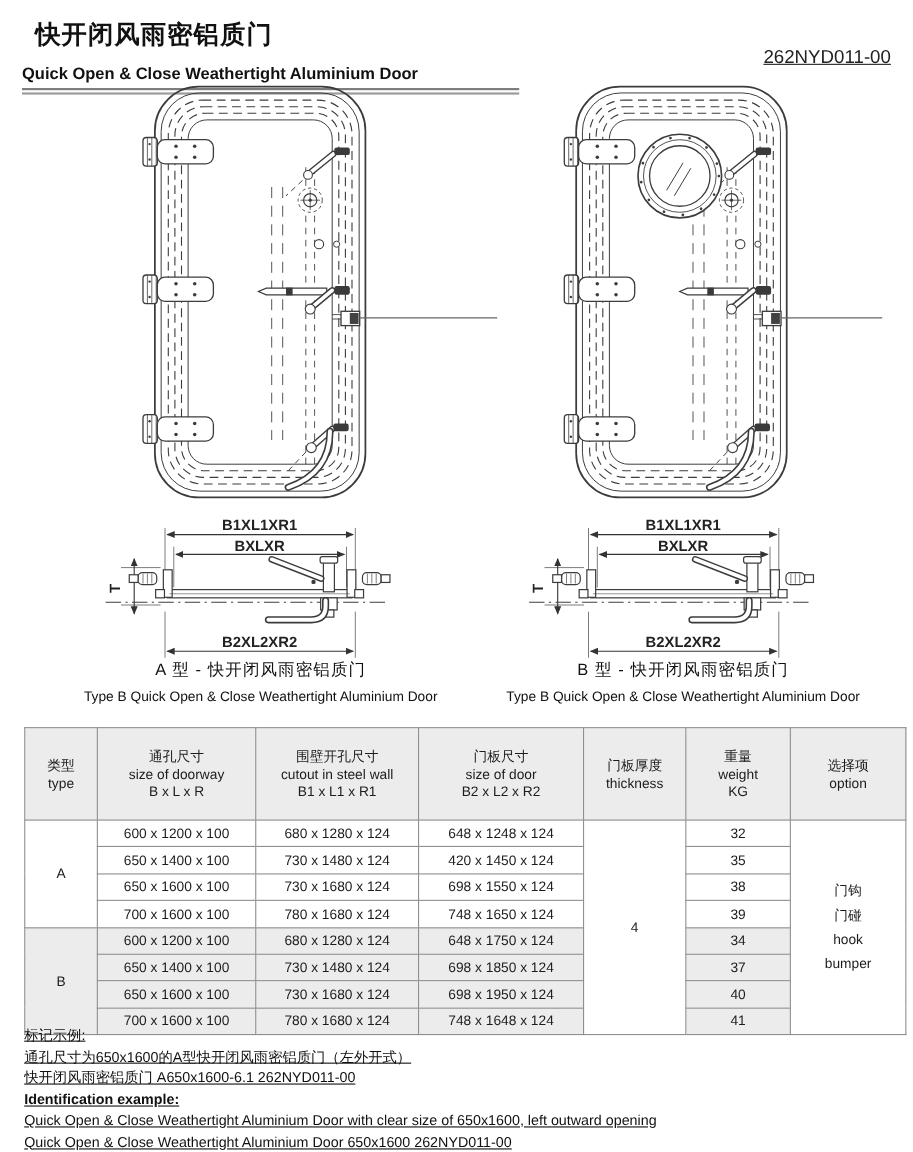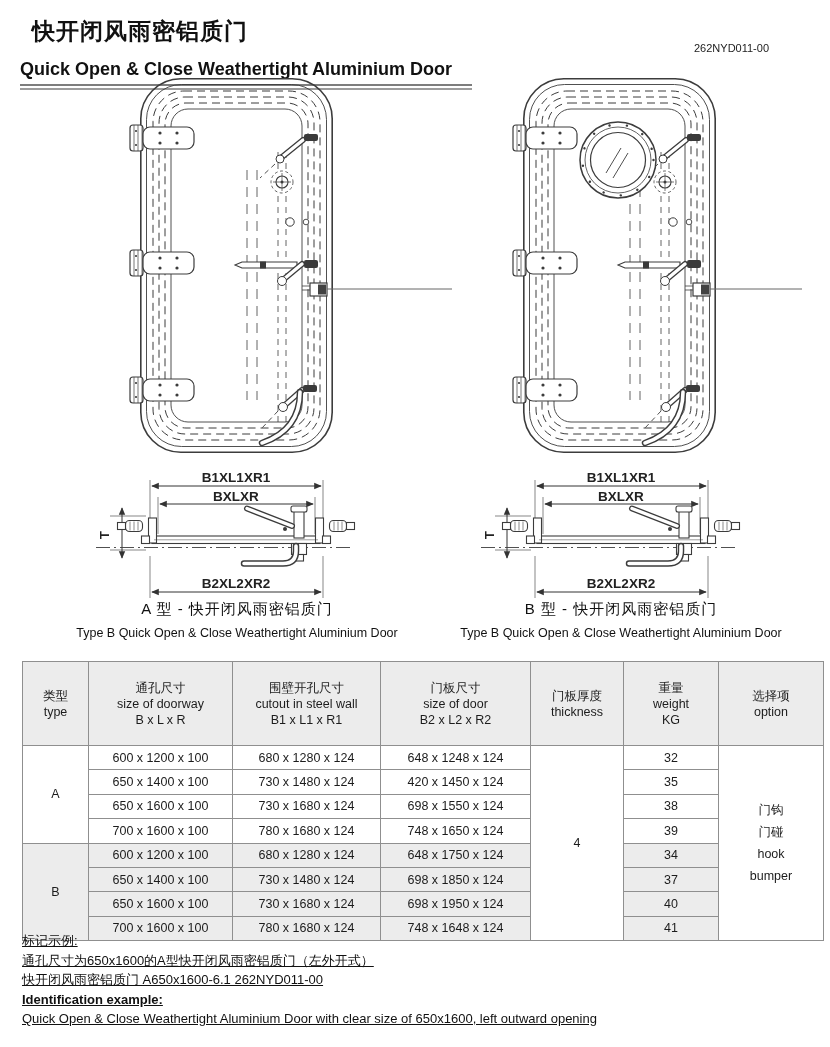--- a/index.html
+++ b/index.html
@@ -1,23 +1,23 @@
 <!DOCTYPE html>
 <html><head>
 <meta charset="utf-8">
 <style>
   html,body{margin:0;padding:0;background:#fff;}
   .page{position:relative;width:830px;height:1047px;background:#fff;overflow:hidden;
         font-family:"Liberation Sans","DejaVu Sans",sans-serif;color:#1c1c1c;}
   
   .hdr{position:absolute;left:20px;top:4px;width:560px;}
   .title-zh{font-size:23px;font-weight:bold;margin:12px;letter-spacing:1px;color:#111;}
-  .title-en{font-size:18px;font-weight:bold;margin:2px 0 0 0;color:#111;}
+  .title-en{font-size:15px;font-weight:bold;margin:2px 0 0 0;color:#111;}
   .rule{width:452px;height:2px;margin-top:4px;border-top:2px solid #7d7d7d;border-bottom:2px solid #9c9c9c;}
-  .docnum{position:absolute;left:694px;top:42px;font-size:11px;color:#222;}
+  .docnum{position:absolute;left:694px;top:42px;font-size:17px;color:#222;text-decoration:underline;}
   
   svg.draw{position:absolute;left:0;top:0;}
   svg text{font-family:"Liberation Sans","DejaVu Sans",sans-serif;font-size:13.5px;font-weight:bold;fill:#222;text-anchor:middle;}
   
   .cap{position:absolute;top:600px;width:362px;text-align:center;}
   .cap-zh{font-size:15px;font-weight:normal;letter-spacing:1px;color:#111;}
   .cap-en{font-size:12.5px;margin-top:7px;color:#111;}
   
   table.spec{position:absolute;left:22px;top:661px;width:801px;border-collapse:collapse;table-layout:fixed;
              font-size:12.5px;color:#1c1c1c;border:1.5px solid #6a6a6a;}
@@ -318,15 +318,16 @@
       </tr>
     </tbody>
   </table>
 
   <div class="foot">
     <div>标记示例:</div>
     <div>通孔尺寸为650x1600的A型快开闭风雨密铝质门（左外开式）</div>
     <div>快开闭风雨密铝质门 A650x1600-6.1 262NYD011-00</div>
     <div class="en-label">Identification example:</div>
     <div>Quick Open &amp; Close Weathertight Aluminium Door with clear size of 650x1600, left outward opening</div>
+    <div>Quick Open &amp; Close Weathertight Aluminium Door 650x1600 262NYD011-00</div>
   </div>
 
 </div>
 
 </body></html>

